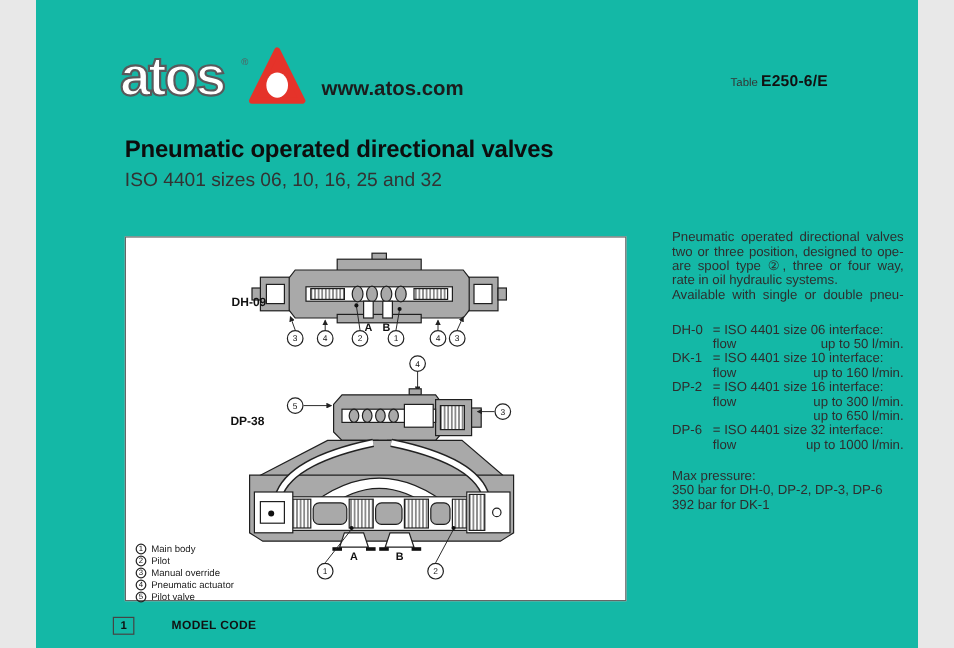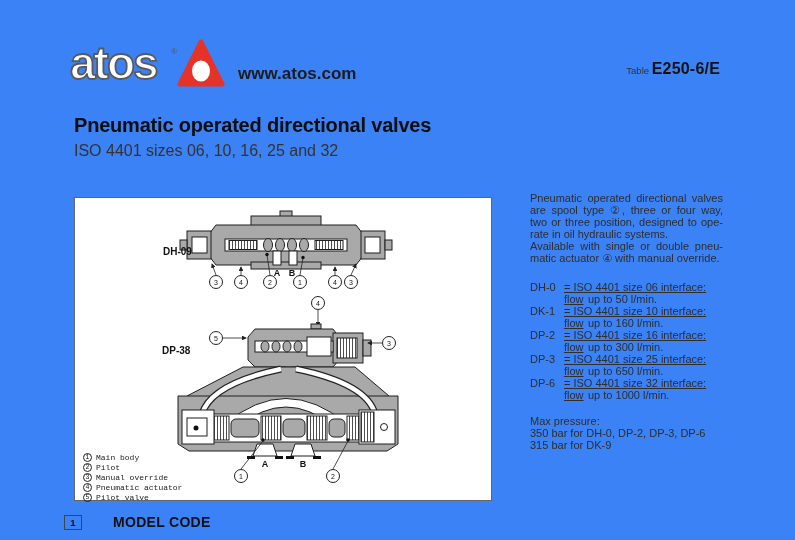--- a/index.html
+++ b/index.html
@@ -1,50 +1,50 @@
 <!DOCTYPE html>
 <html><head>
 <meta charset="utf-8">
 <style>
   * { margin:0; padding:0; box-sizing:border-box; }
   html,body { background:#e8e8e8; }
   .page {
-    position:relative; width:795px; height:540px; background:#3b82f6;
+    position:relative; width:735px; height:540px; background:#14b8a6;
     font-family:"Liberation Sans","DejaVu Sans",sans-serif; color:#2d2d2d;
     overflow:hidden; margin:0 auto;
   }
   
   .logo-wrap { position:absolute; left:70px; top:38px; }
   .website { position:absolute; left:238px; top:64px; font-size:17px; font-weight:bold; color:#1c1c1c; }
   .tableref { position:absolute; right:75px; top:60px; font-size:9.5px; color:#333; }
-  .tableref b { font-size:16px; color:#111; letter-spacing:0.2px; }
+  .tableref b { font-size:13px; color:#111; letter-spacing:0.2px; }
   
   .title { position:absolute; left:74px; top:114px; font-size:20px; font-weight:bold; color:#0d0d0d; letter-spacing:-0.2px; }
   .subtitle { position:absolute; left:74px; top:142px; font-size:16px; color:#333; }
   
   .diagram-box { position:absolute; left:74px; top:197px; width:418px; height:304px; border:1.5px solid #666; background:#fff; }
   .diagram-box svg { position:absolute; left:0; top:0; }
   .legend { position:absolute; left:8px; top:254px; font-size:8px; color:#222; }
-  .lg-row { display:flex; align-items:center; height:10px;font-family:Liberation Mono, monospace; }
+  .lg-row { display:flex; align-items:center; height:10px; }
   .lg-num { width:9px; height:9px; border:1px solid #222; border-radius:50%; font-size:6.5px; line-height:8px; text-align:center; display:inline-block; margin-right:4px; flex:none; color:#111; }
   
   .rightcol { position:absolute; left:530px; top:192px; width:193px; font-size:11px; line-height:12px; color:#2e2e2e; }
   .intro div { height:12px; }
   .intro .j { text-align:justify; text-align-last:justify; }
   .models { margin-top:17px; }
   .model-row { display:flex; height:12px; }
   .mcode { width:34px; flex:none; }
-  .mrest { flex:1;text-decoration:underline; }
-  .mcont { margin-left:58px; height:12px; }
+  .mrest { flex:1; }
+  .mcont { margin-left:29px; height:12px;text-align:right; }
   .maxp { margin-top:14px; }
   .maxp div { height:12px; }
   
   .footer-bar { position:absolute; left:64px; top:514px; display:flex; align-items:center; }
   .fnum { width:18px; height:15px; border:1.5px solid #444; font-size:9.5px; font-weight:bold; color:#111; text-align:center; line-height:13px; }
-  .ftitle { margin-left:11px; font-size:14px; font-weight:bold; color:#111; letter-spacing:0.3px;padding-left:20px; }
+  .ftitle { margin-left:11px; font-size:10px; font-weight:bold; color:#111; letter-spacing:0.3px;padding-left:20px; }
   
   text { font-family:"Liberation Sans","DejaVu Sans",sans-serif; }
   .vlabel { font-size:10px; font-weight:bold; fill:#111; }
   .plabel { font-size:9px; font-weight:bold; fill:#111; }
   .cnum { font-size:7px; fill:#111; }
 </style>
 </head>
 <body>
 
 <div class="page">
@@ -245,59 +245,54 @@
       <div class="lg-row">
           <span class="lg-num">5</span>
           <span>Pilot valve</span>
         </div>
     </div>
   </div>
 
   <div class="rightcol">
     <div class="intro">
       <div class="j">Pneumatic operated directional valves</div>
+      <div class="j">two or three position, designed to ope-</div>
       <div class="j">are spool type ②, three or four way,</div>
-      <div class="j">two or three position, designed to ope-</div>
       <div>rate in oil hydraulic systems.</div>
       <div class="j">Available with single or double pneu-</div>
-      <div>matic actuator ④ with manual override.</div>
     </div>
 
     <div class="models">
       <div class="model-row">
           <span class="mcode">DH-0</span>
           <span class="mrest">= ISO 4401 size 06 interface: flow</span>
         </div>
       <div class="mcont">up to 50 l/min.</div>
       <div class="model-row">
           <span class="mcode">DK-1</span>
           <span class="mrest">= ISO 4401 size 10 interface: flow</span>
         </div>
       <div class="mcont">up to 160 l/min.</div>
       <div class="model-row">
           <span class="mcode">DP-2</span>
           <span class="mrest">= ISO 4401 size 16 interface: flow</span>
         </div>
       <div class="mcont">up to 300 l/min.</div>
-      <div class="model-row">
-          <span class="mcode">DP-3</span>
-          <span class="mrest">= ISO 4401 size 25 interface: flow</span>
-        </div>
       <div class="mcont">up to 650 l/min.</div>
       <div class="model-row">
           <span class="mcode">DP-6</span>
           <span class="mrest">= ISO 4401 size 32 interface: flow</span>
         </div>
       <div class="mcont">up to 1000 l/min.</div>
     </div>
 
     <div class="maxp">
       <div>Max pressure:</div>
       <div>350 bar for DH-0, DP-2, DP-3, DP-6</div>
-      <div>315 bar for DK-9</div>
+      <div>392 bar for DK-1</div>
     </div>
   </div>
 
   <div class="footer-bar">
     <div class="fnum">1</div>
     <div class="ftitle">MODEL CODE</div>
   </div>
 
 </div>
 

